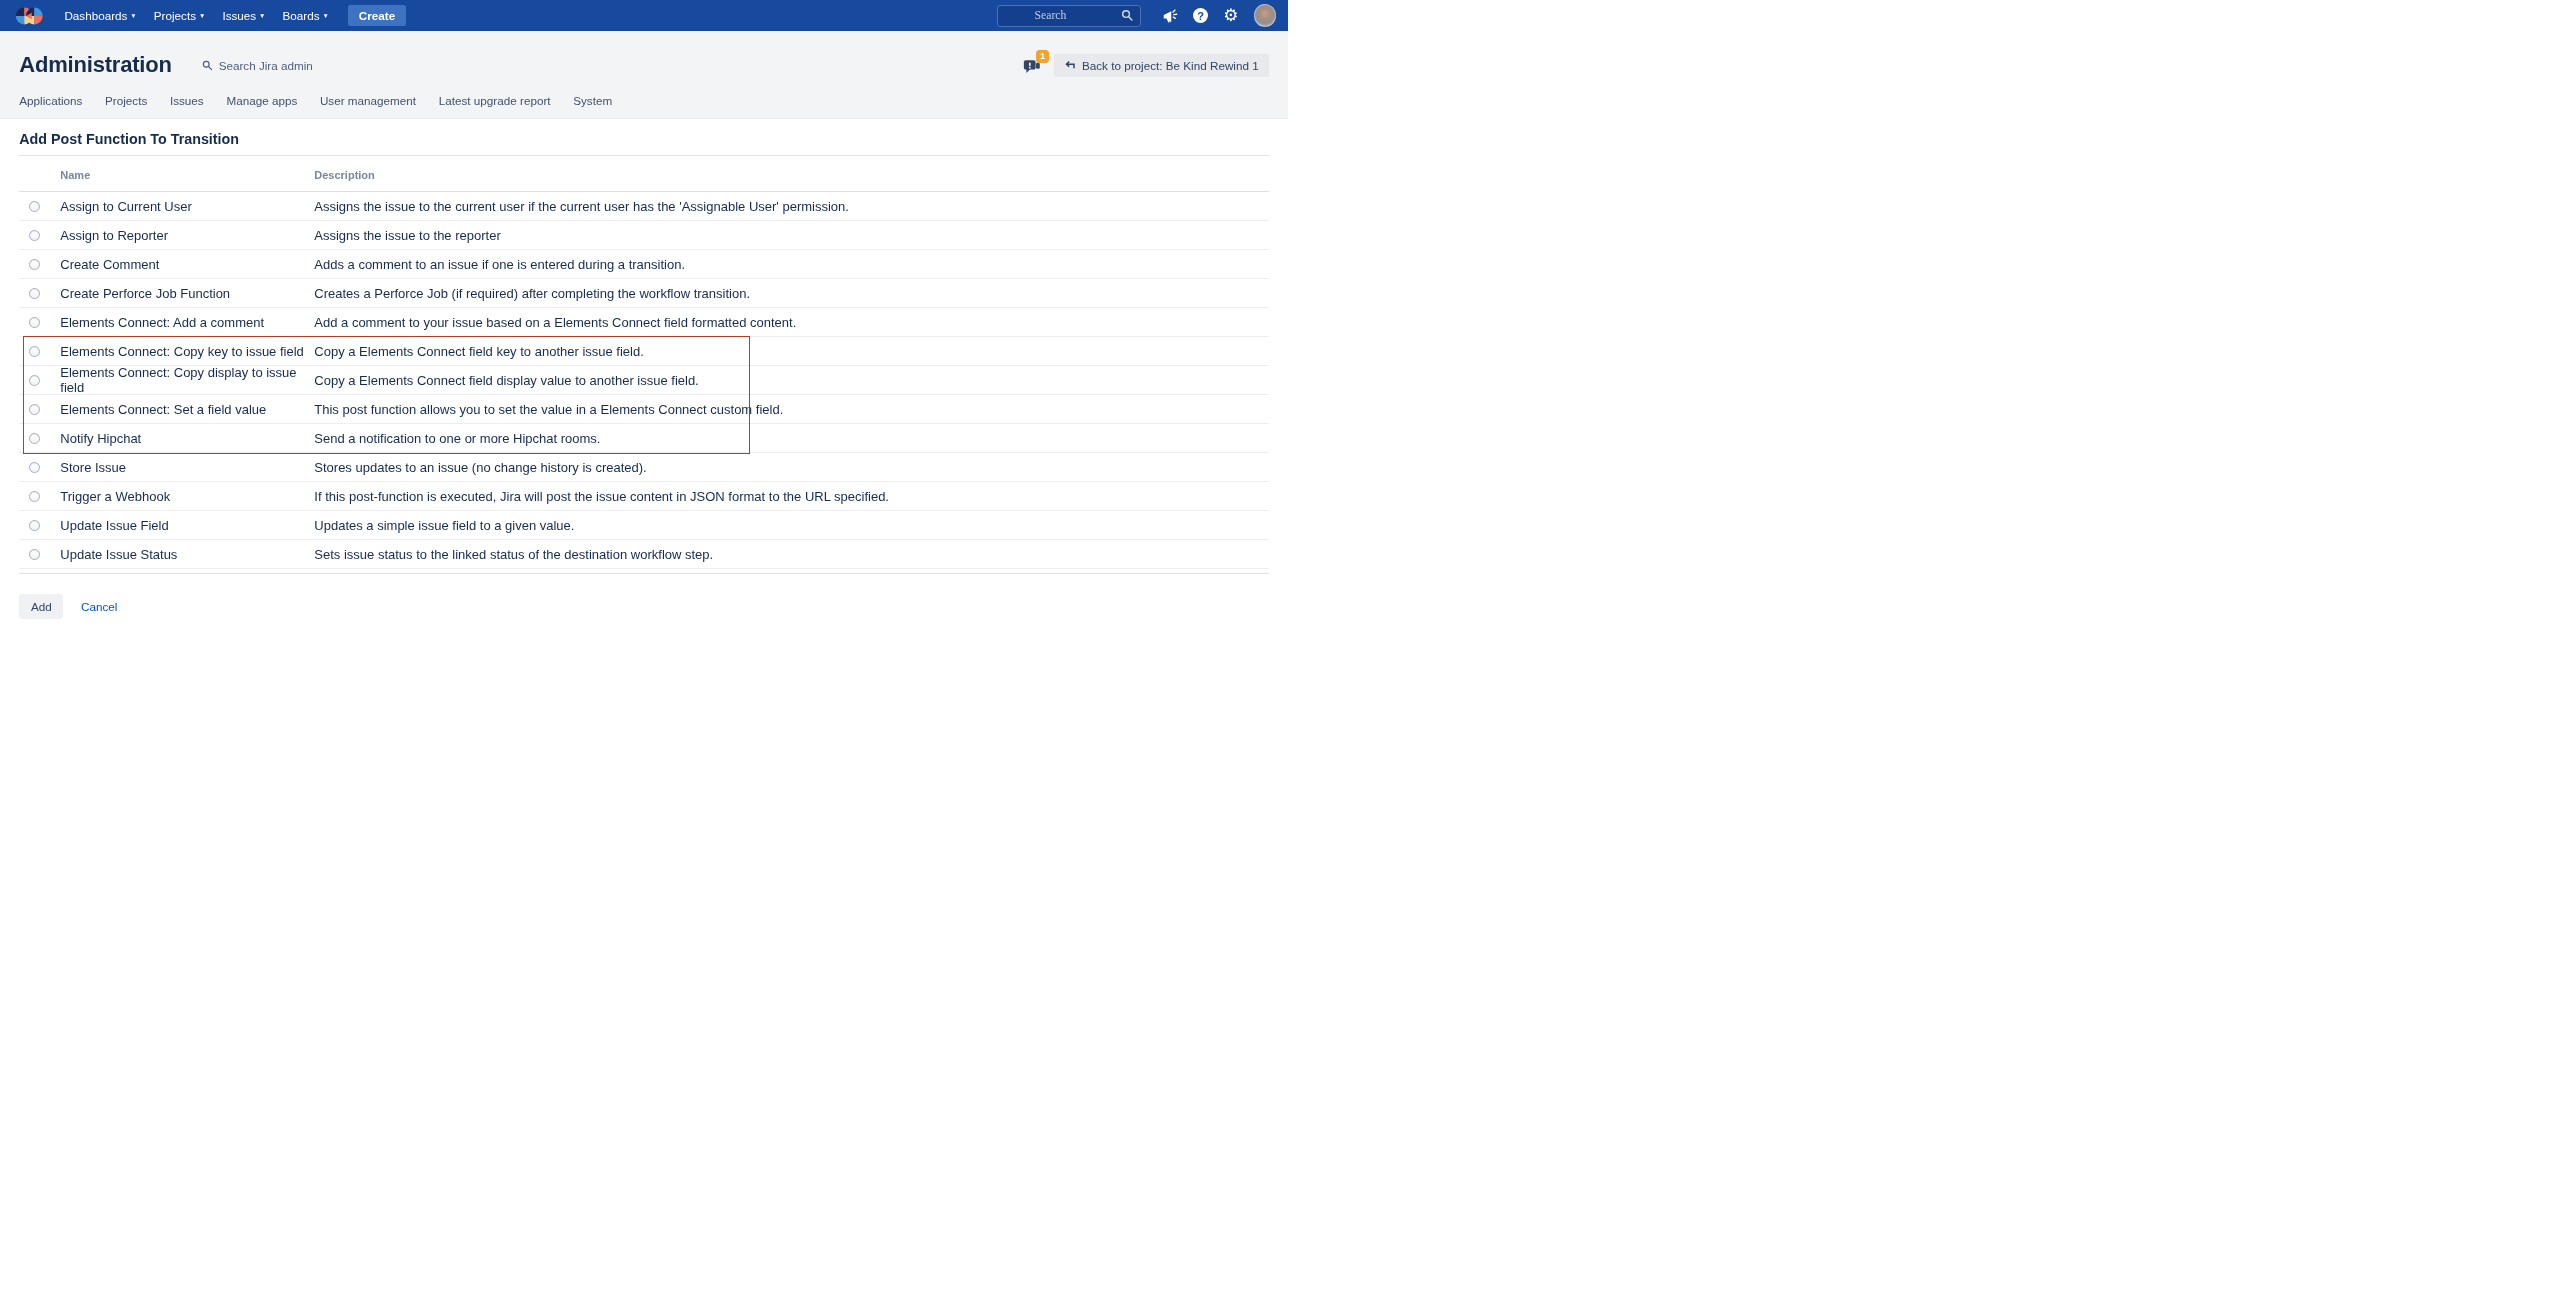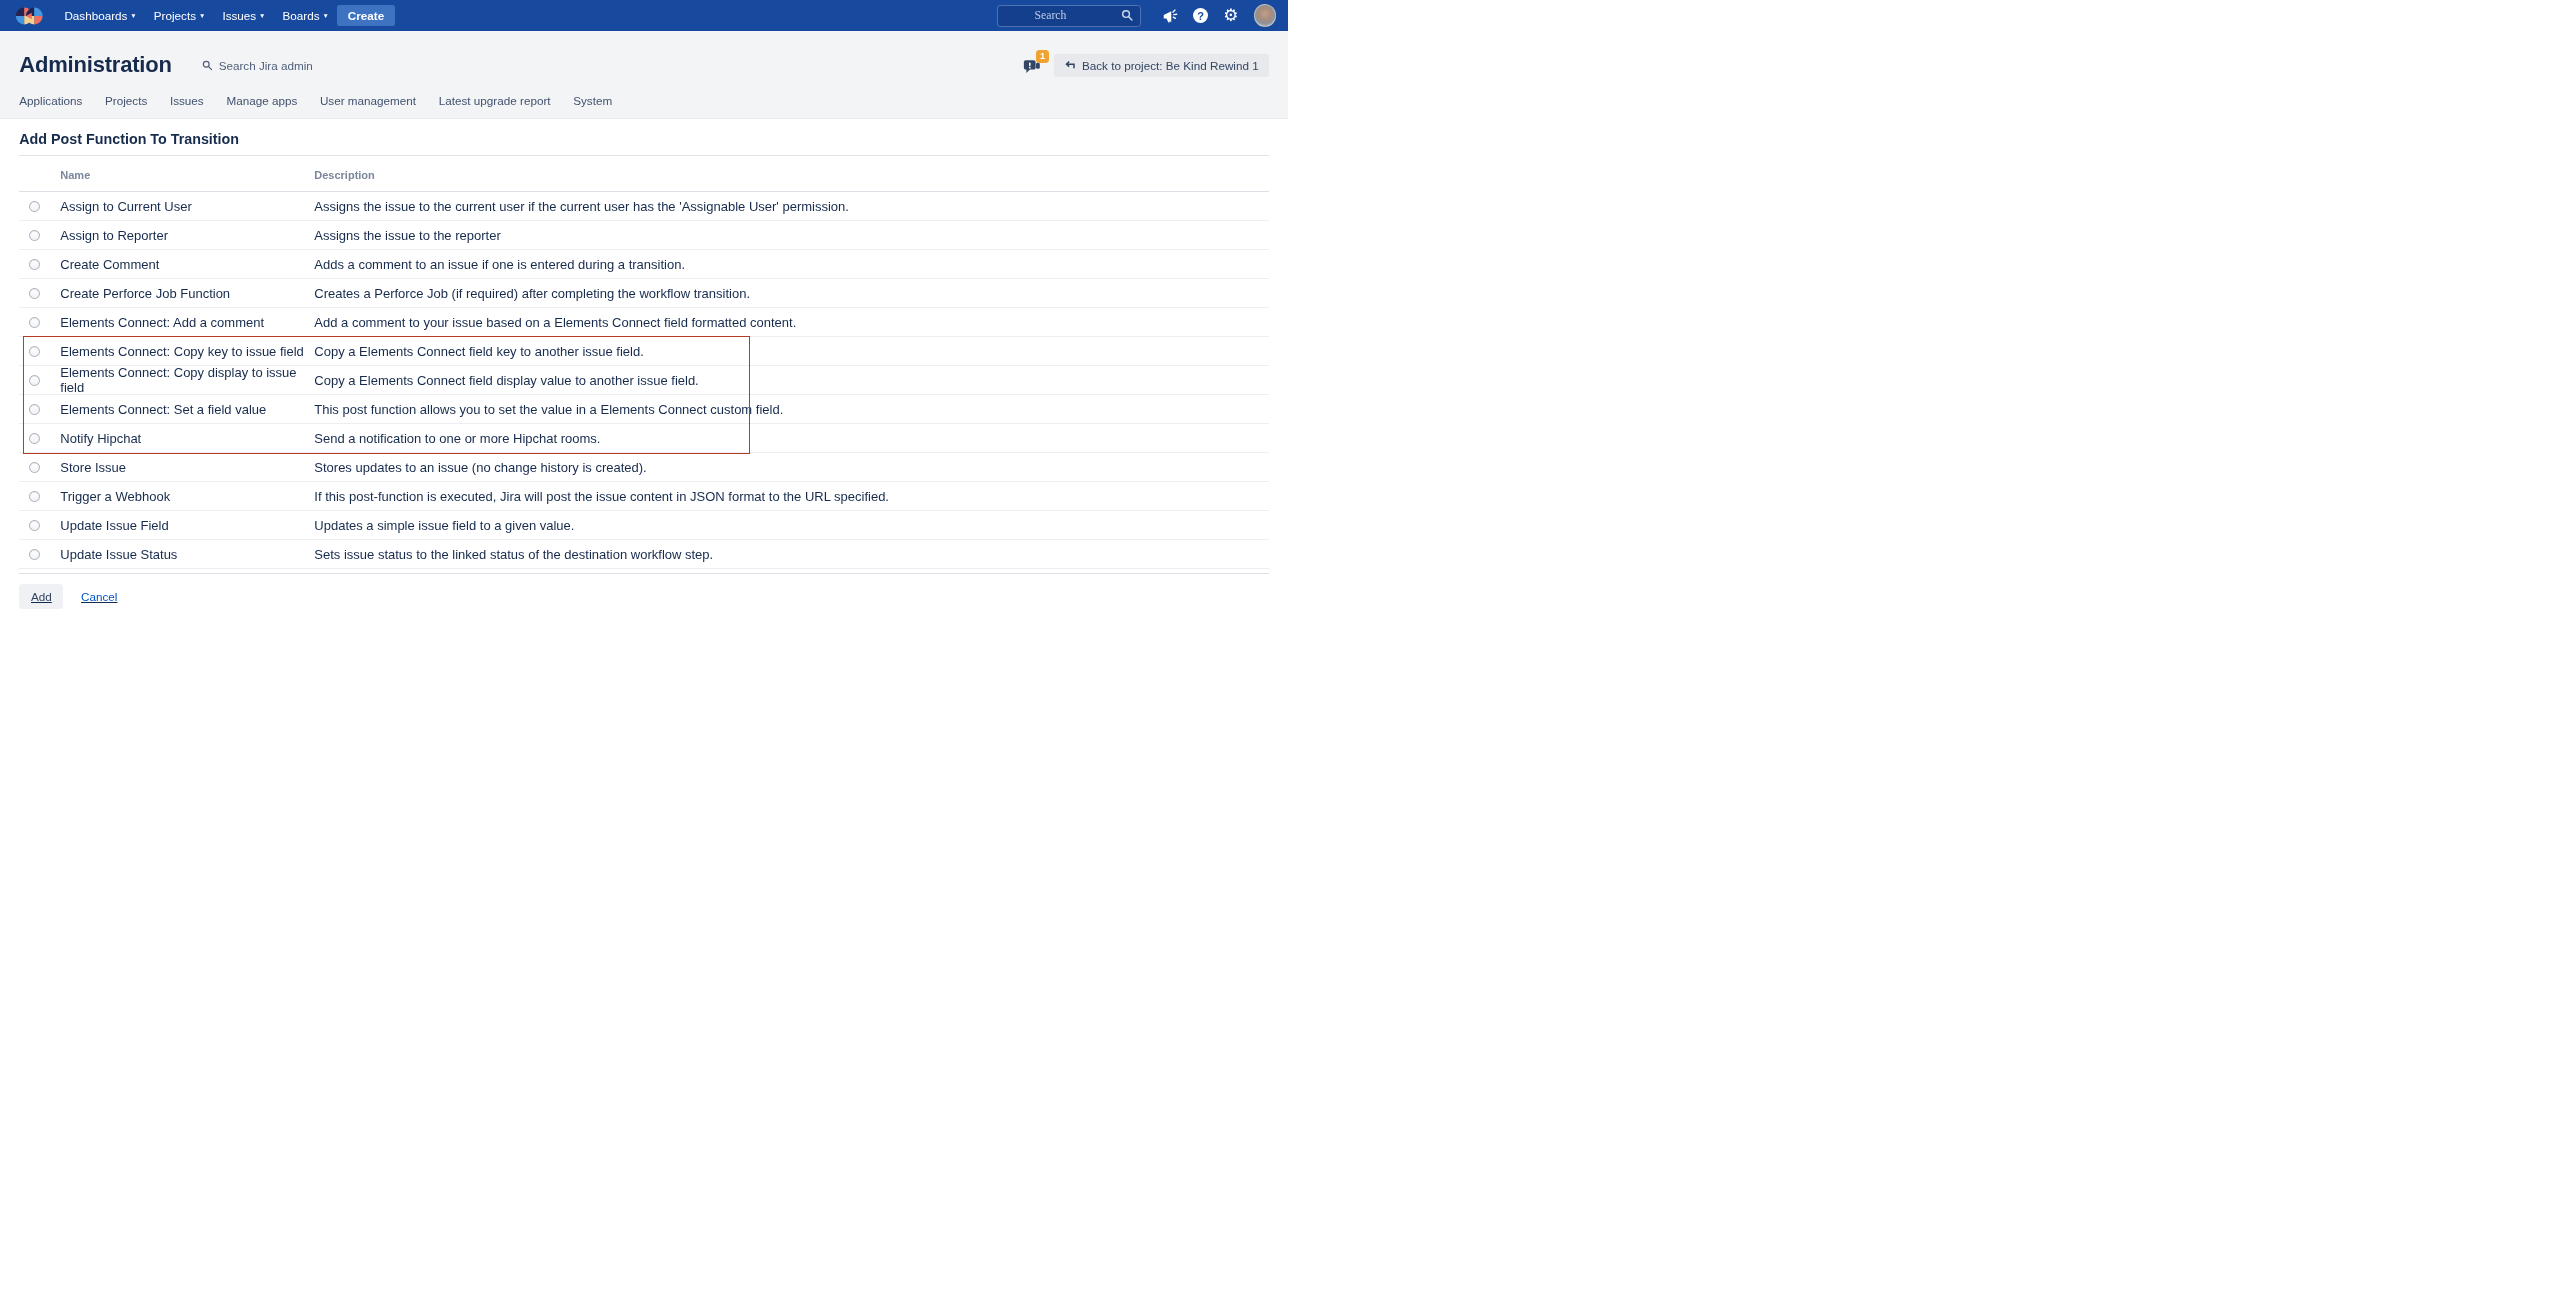--- a/index.html
+++ b/index.html
@@ -7,21 +7,21 @@
   body {
     width:1288px; height:648px; overflow:hidden; background:#fff;
     font-family:"Liberation Sans", sans-serif; color:#172b4d;
   }
   
   .topnav { height:31px; background:#17499f; display:flex; align-items:center; padding:0 11.7px 0 15px; }
   .logo { display:flex; align-items:center; margin-right:11.7px; cursor:pointer; }
   .nav-items { display:flex; align-items:center; }
   .nav-item { color:#fff; font-size:11.7px; margin:0 9.2px; display:flex; align-items:center; gap:4.2px; cursor:pointer; white-space:nowrap; }
   .chev { font-family:"DejaVu Sans", sans-serif; font-size:7.6px; opacity:.95; margin-top:0.8px; }
-  .create-btn { background:#3d73c1; color:#fff; font-weight:bold; font-size:11.7px;
+  .create-btn { margin-left:11px; background:#3d73c1; color:#fff; font-weight:bold; font-size:11.7px;
     padding:4.2px 11px; border-radius:2.5px; border:none; font-family:inherit; cursor:pointer; }
   .spacer { flex:1; }
   .nav-search { width:144px; height:22px; background:#143f8c; border:0.8px solid #4f72b5; border-radius:3.4px;
     display:flex; align-items:center; padding:0 6.7px; margin-right:13.4px; }
   .nav-search input { background:transparent; border:none; outline:none; color:#e8eef9; font-size:11.7px;
     flex:1; width:100%; font-family:Liberation Serif, serif;margin-left:28px; }
   .nav-search input::placeholder { color:#bdcce6; }
   .nav-icon { margin:0 7.6px; display:flex; align-items:center; cursor:pointer; }
   .help-circle { width:15px; height:15px; border-radius:50%; background:#fff; color:#17499f;
     font-weight:bold; font-size:11px; display:flex; align-items:center; justify-content:center; }
@@ -52,21 +52,21 @@
   .c0 { width:41px; flex:none; display:flex; align-items:center; }
   .c1 { width:254px; flex:none; }
   .c2 { flex:1; }
   .trow { display:flex; align-items:center; height:29px; border-bottom:0.8px solid #eceef1;
     font-size:13px; color:#172b4d; }
   .radio { width:11px; height:11px; border-radius:50%; border:0.8px solid #a8b0bc;
     background:linear-gradient(#ffffff,#f2f3f5); margin-left:10px; display:block;
     box-shadow:inset 0 0.8px 0.8px rgba(9,30,66,.12); cursor:pointer; }
   .hl-box { display:none; position:absolute; border:1.7px solid #b43c26; left:4.2px; width:727px; pointer-events:none; }
   .actions-sep { border:none; border-top:0.8px solid #dfe1e6; margin:3.4px 0 0; }
-  .actions { display:flex; align-items:center; gap:17.6px; margin-top:10px;text-decoration:underline; }
+  .actions { display:flex; align-items:center; gap:17.6px; margin-top:20px; }
   .add-btn { background:#f0f1f4; border:none; border-radius:3.4px; color:#344563; font-size:11.7px;
     padding:5.9px 11.7px; font-family:inherit; cursor:pointer; }
   .cancel-link { color:#0052cc; font-size:11.7px; text-decoration:none; cursor:pointer; }
   svg { display:block; }
 </style>
 </head>
 <body>
 
 <nav class="topnav">
   <span class="logo">

